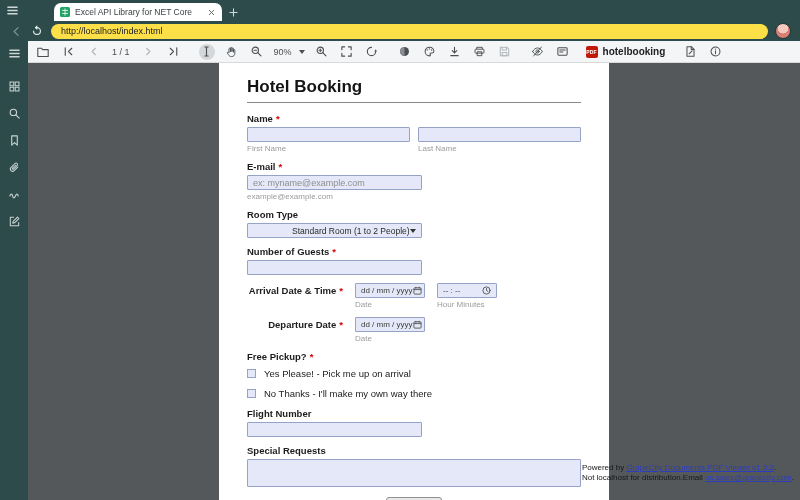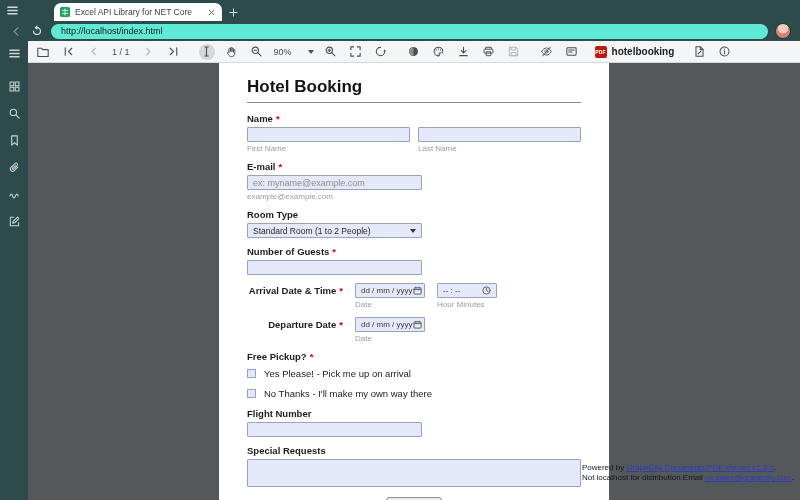--- a/index.html
+++ b/index.html
@@ -13,39 +13,39 @@
   .ham-top { width:24px; height:21px; }
   .tab { width:168px; height:18px; background:#fff; border-radius:7px 7px 0 0; margin-left:30px;
          display:flex; align-items:center; gap:5px; padding:0 6px; }
   .tab-title { font-size:8.5px; color:#3c4043; white-space:nowrap; overflow:hidden; text-overflow:ellipsis; flex:1; }
   .tab-close { width:10px; height:10px; display:flex; align-items:center; justify-content:center; flex:0 0 auto; }
   .newtab { width:22px; height:18px; display:flex; align-items:center; justify-content:center; color:#cfd8d8; }
 
   .addressbar { height:20px; background:#2e4b4b; display:flex; align-items:center; gap:7px; padding:0 9px; flex:0 0 auto; }
   .nav-ic { width:14px; height:14px; display:flex; align-items:center; justify-content:center; color:#e6eded; }
   .nav-ic.dim { color:rgba(230,237,237,.45); }
-  .urlbox { flex:1; height:15px; background:#5eead4; border-radius:8px; display:flex; align-items:center; padding:0 10px;
+  .urlbox { flex:1; height:15px; background:#fde047; border-radius:8px; display:flex; align-items:center; padding:0 10px;
             font-size:9px; color:#202124; }
   .avatar { width:16px; height:16px; border-radius:50%; flex:0 0 auto;
             background:radial-gradient(circle at 50% 32%, #f6c9bf 0 42%, #da7f76 43% 100%); border:1px solid #223b3b; }
 
   
   .viewer { flex:1; display:flex; min-height:0; }
   .sidebar { width:28px; background:#2e4b4b; display:flex; flex-direction:column; align-items:center;
              padding-top:5px; gap:13px; flex:0 0 auto; }
   .sb-ic { width:14px; height:14px; display:flex; align-items:center; justify-content:center; color:#c9d4d4; }
   .sb-ic.first { margin-bottom:6px; }
   .main { flex:1; display:flex; flex-direction:column; min-width:0; }
   .toolbar { height:22px; background:#f4f5f6; border-bottom:1px solid #d7d9da; display:flex; align-items:center;
              gap:9px; padding:0 7px; flex:0 0 auto; color:#4b4f52; }
   .tb-ic { width:16px; height:16px; display:flex; align-items:center; justify-content:center; border-radius:50%; }
   .tb-ic.disabled { color:#b3b7ba; }
   .tb-ic.active { background:#d5d8da; }
   .pageind { font-size:9px; color:#4b4f52; white-space:nowrap; padding:0 2px; }
-  .zoomsel { display:flex; align-items:center; gap:16px; font-size:9px; color:#4b4f52; }
+  .zoomsel { display:flex; align-items:center; gap:7px; font-size:9px; color:#4b4f52; }
   .caret { width:0; height:0; border-left:3px solid transparent; border-right:3px solid transparent; border-top:4px solid #4b4f52; }
   .docgroup { display:flex; align-items:center; gap:5px; margin-left:6px; }
   .pdfbadge { width:12px; height:12px; background:#c11807; border-radius:2px; color:#fff; font-size:5px; font-weight:bold;
               display:flex; align-items:center; justify-content:center; letter-spacing:.2px; }
   .doclabel { font-size:10px; font-weight:bold; color:#202124; white-space:nowrap; }
   .gap-l { margin-left:8px; }
 
   
   .canvas { flex:1; position:relative; overflow:hidden; background:#55585b; }
   .page { position:absolute; top:0; left:50%; transform:translateX(-50%); width:390px; height:470px;
@@ -60,21 +60,21 @@
       background:#e4e8f8; border:1px solid #97a3c6; height:15px; font-size:9px; color:#333;
       font-family:"Liberation Sans", sans-serif; padding:0 5px; display:flex; align-items:center; border-radius:1px; }
   input.field { display:block; width:175px; outline:none; }
   input.field::placeholder { color:#8f8f8f; }
   .hint { font-size:8px; line-height:9px; color:#9b9b9b; margin-top:2px; }
 
   .name-row { display:flex; gap:8px; }
   .half { flex:1; } .half input { width:100%; }
 
   .sel { width:175px; justify-content:space-between; cursor:default; }
-  .sel .seltext { font-size:8.5px; color:#2a2a2a; }
+  .sel .seltext { font-size:8.5px; color:#2a2a2a;margin-left:39px; }
   .selcaret { width:0; height:0; border-left:3.5px solid transparent; border-right:3.5px solid transparent; border-top:4.5px solid #333; }
 
   .daterow { display:flex; align-items:flex-start; gap:12px; }
   .daterow .flabel { width:96px; margin:2px 0 0; flex:0 0 auto;text-align:right; }
   .dcol { display:flex; flex-direction:column; }
   .field.date { width:70px; justify-content:space-between; }
   .field.time { width:60px; justify-content:space-between; }
   .ph { font-size:8px; color:#3c3c3c; white-space:nowrap; }
   .fld-ic { display:flex; color:#444; }
 

